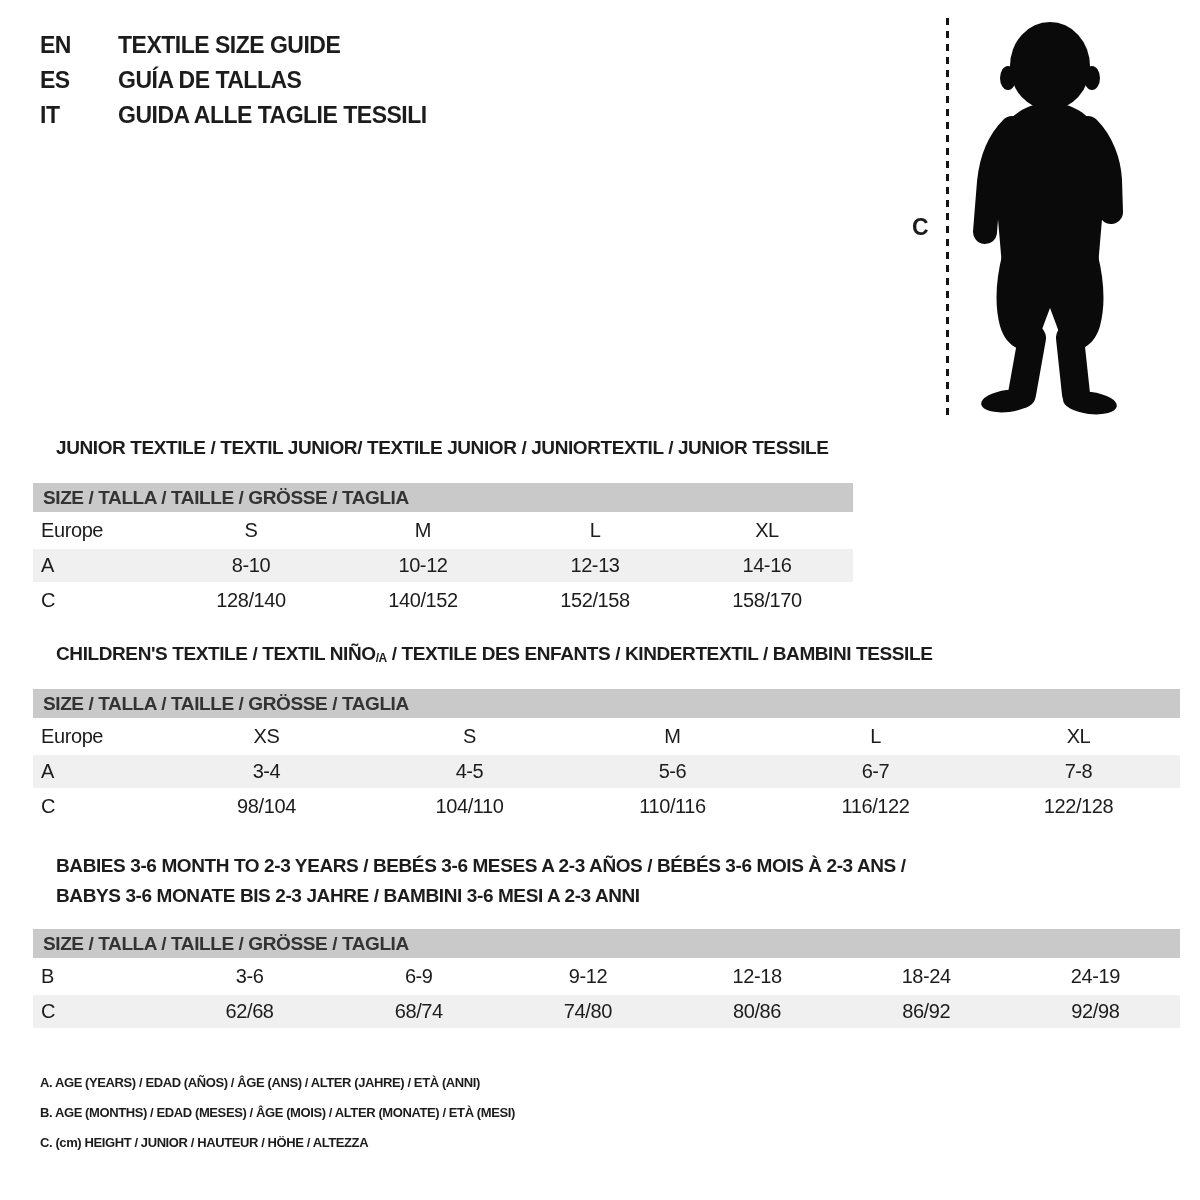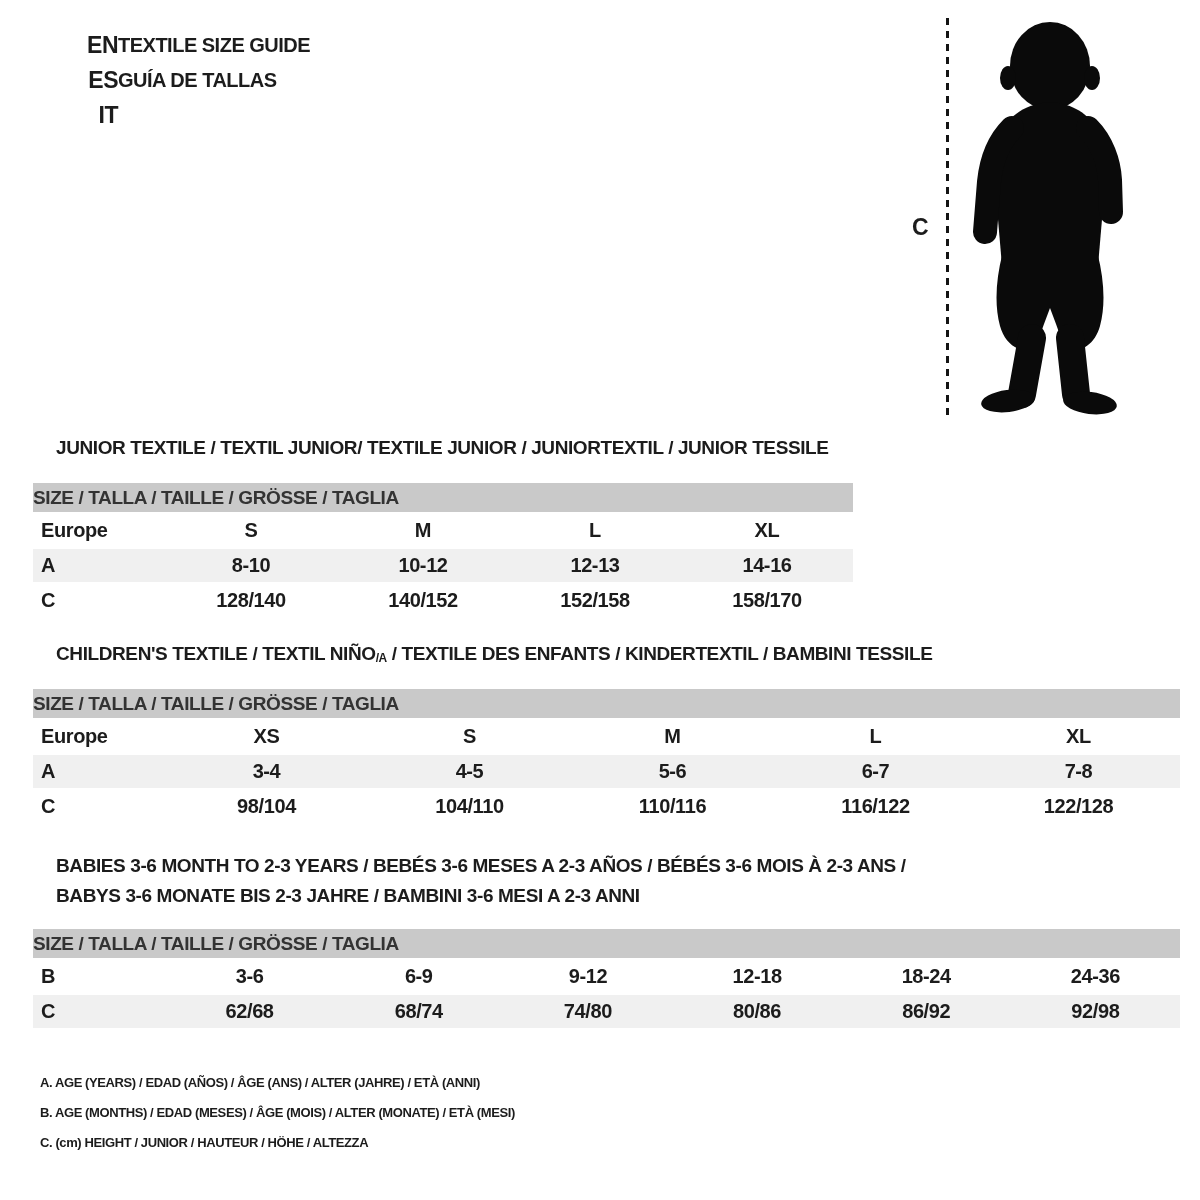--- a/index.html
+++ b/index.html
@@ -3,46 +3,46 @@
 <meta charset="utf-8">
 <style>
   html,body{margin:0;padding:0;}
   body{
     width:1200px;height:1200px;position:relative;overflow:hidden;
     background:#ffffff;
     font-family:"Liberation Sans","DejaVu Sans",sans-serif;
     color:#1c1c1c;
   }
   
-  .lang-block{position:absolute;left:40px;top:28px;text-align:right;}
+  .lang-block{position:absolute;left:40px;top:28px;}
   .lang-row{display:flex;line-height:35px;}
   .lang-code{width:78px;font-size:23px;font-weight:700;letter-spacing:-0.5px;}
-  .lang-title{font-size:20px;font-weight:700;letter-spacing:-0.5px;}
+  .lang-title{font-size:23px;font-weight:700;letter-spacing:-0.5px;}
   
   .dash-line{
     position:absolute;left:946px;top:18px;width:3px;height:398px;
     background:repeating-linear-gradient(to bottom,#141414 0 7px,transparent 7px 13px);
   }
   .measure-label{position:absolute;left:912px;top:214px;font-size:23px;font-weight:700;}
   .toddler{position:absolute;left:958px;top:16px;}
   
   .section-heading{
     position:absolute;left:56px;font-size:19px;font-weight:700;letter-spacing:-0.4px;
     white-space:nowrap;
   }
   .section-heading .sub{font-size:12px;vertical-align:-2px;}
   .size-table{position:absolute;left:33px;border-collapse:collapse;table-layout:fixed;}
   .size-table td{padding:0;}
   .size-table .bar td{
     background:#c9c9c9;height:29px;font-size:19px;font-weight:700;color:#333333;
-    letter-spacing:-0.4px;text-align:left;
+    letter-spacing:-0.4px;padding-left:10px;text-align:left;
     border-bottom:1px solid #b5b5b5;
   }
   .size-table .datarow td{
-    height:33px;text-align:center;font-size:20px;font-weight:700;
+    height:33px;text-align:center;font-size:20px;font-weight:400;
     letter-spacing:-0.4px;border-top:2px solid #ffffff;margin-left:45px;
   }
   .size-table .datarow td.lbl{text-align:left;padding-left:8px;}
   .size-table .alt td{background:#f0f0f0;}
   .col-label{width:132px;}
   
   .footnotes{position:absolute;left:40px;top:1068px;}
   .footnote{font-size:13px;font-weight:700;letter-spacing:-0.4px;line-height:30px;white-space:nowrap;}
 </style>
 </head>
@@ -52,20 +52,21 @@
   <div class="lang-row">
     <span class="lang-code">EN</span>
     <span class="lang-title">TEXTILE SIZE GUIDE</span>
   </div>
   <div class="lang-row">
     <span class="lang-code">ES</span>
     <span class="lang-title">GUÍA DE TALLAS</span>
   </div>
   <div class="lang-row">
     <span class="lang-code">IT</span>
+    <span class="lang-title">GUIDA ALLE TAGLIE TESSILI</span>
   </div>
 </div>
 
 <div class="dash-line"></div>
 <div class="measure-label">C</div>
 <svg class="toddler" width="190" height="402" viewBox="0 0 190 402" aria-hidden="true">
   <g fill="#0a0a0a" stroke="none">
     <ellipse cx="92" cy="50" rx="40" ry="44"></ellipse>
     <ellipse cx="50" cy="62" rx="8" ry="12"></ellipse>
     <ellipse cx="134" cy="62" rx="8" ry="12"></ellipse>
@@ -179,21 +180,21 @@
       <tr class="bar">
     <td colspan="7">SIZE / TALLA / TAILLE / GRÖSSE / TAGLIA</td>
   </tr>
   <tr class="datarow">
     <td class="lbl">B</td>
     <td>3-6</td>
     <td>6-9</td>
     <td>9-12</td>
     <td>12-18</td>
     <td>18-24</td>
-    <td>24-36</td>
+    <td>24-19</td>
   </tr>
   <tr class="datarow alt">
     <td class="lbl">C</td>
     <td>62/68</td>
     <td>68/74</td>
     <td>74/80</td>
     <td>80/86</td>
     <td>86/92</td>
     <td>92/98</td>
   </tr>

